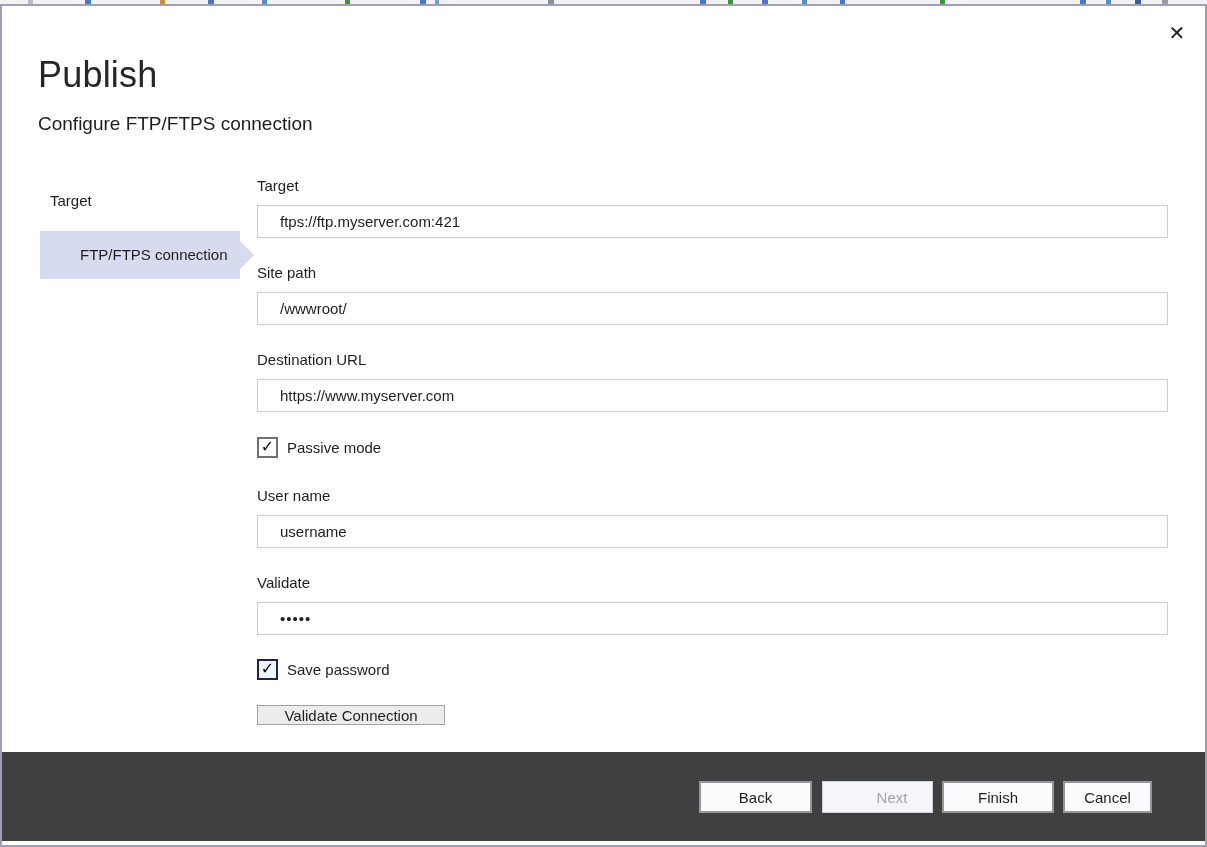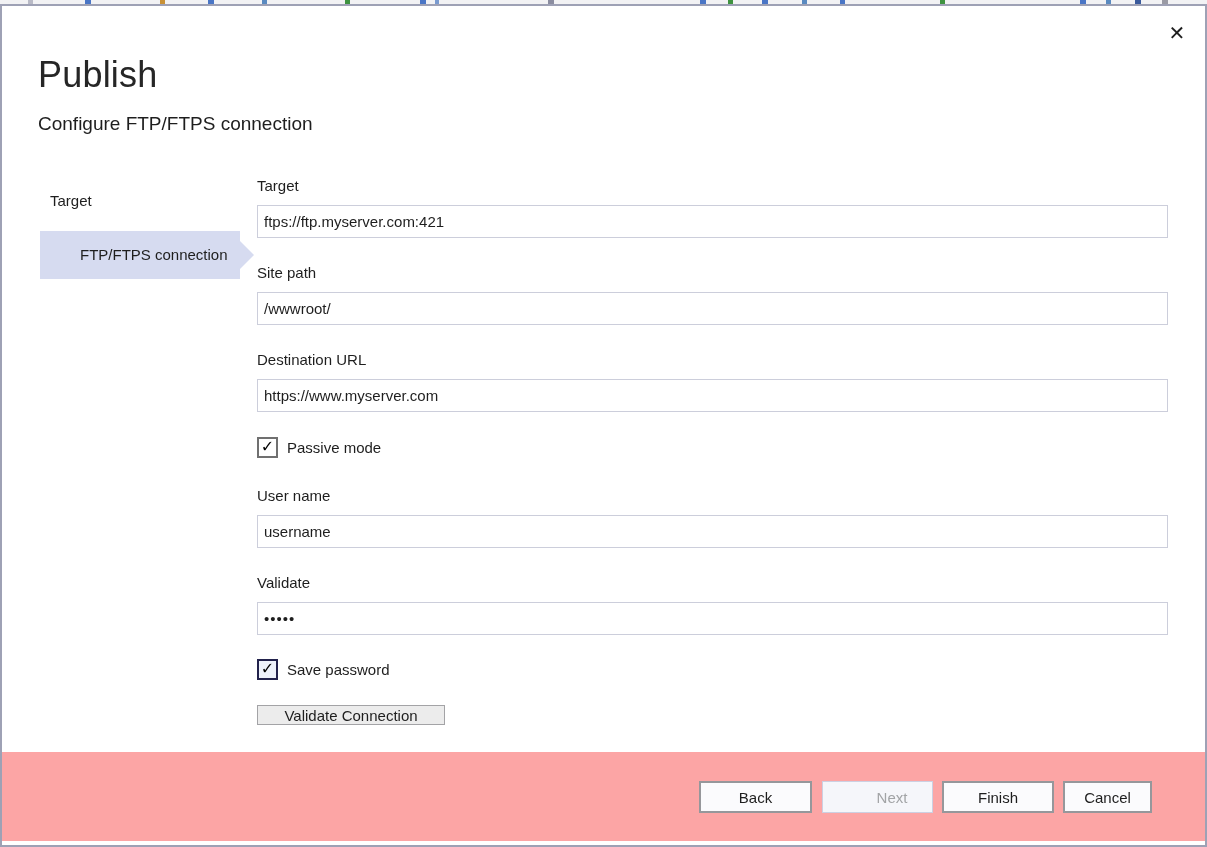--- a/index.html
+++ b/index.html
@@ -32,21 +32,21 @@
   .side-item.target { top: 177px; }
   .side-item.selected { top: 231px; background: #d6dbf0; padding-left: 40px; }
   .side-arrow { position: absolute; left: 240px; top: 241px; width: 0; height: 0;
                 border-top: 14px solid transparent; border-bottom: 14px solid transparent;
                 border-left: 14px solid #d6dbf0; }
 
   
   .fld-label { position: absolute; left: 257px; font-size: 15px; }
   .fld-input { position: absolute; left: 257px; width: 911px; height: 33px;
                border: 1px solid #cccedb; background: #ffffff; font-size: 15px;
-               padding: 0 6px; color: #1e1e1e; outline: none;
+               padding: 0 22px; color: #1e1e1e; outline: none;
                font-family: "Liberation Sans", "DejaVu Sans", sans-serif; }
 
   .lbl-server { top: 177px; }   .inp-server { top: 205px; }
   .lbl-site   { top: 264px; }   .inp-site   { top: 292px; }
   .lbl-dest   { top: 351px; }   .inp-dest   { top: 379px; }
   .lbl-user   { top: 487px; }   .inp-user   { top: 515px; }
   .lbl-pass   { top: 574px; }   .inp-pass   { top: 602px; letter-spacing: 1px; }
 
   .chk-row { position: absolute; left: 257px; height: 22px; display: flex;
              align-items: center; cursor: default; }
@@ -58,21 +58,21 @@
   .chk-row.savepw .chk-box { border-color: #22224c; background: #eef2fb; }
   .chk-label { font-size: 15px; margin-left: 9px; }
 
   .validate-btn { position: absolute; left: 257px; top: 705px; width: 188px; height: 20px;
                   background: #ececec; border: 1px solid #a3a3a6; font-size: 15px;
                   color: #1e1e1e; cursor: default;
                   font-family: "Liberation Sans", "DejaVu Sans", sans-serif; }
 
   
   .footer { position: absolute; left: 2px; top: 752px; width: 1203px; height: 89px;
-            background: #fca5a5; }
+            background: #404040; }
   .ftr-btn { position: absolute; top: 29px; height: 32px; background: #fbfbfd;
              border: 2px solid #96979b; font-size: 15px; color: #1e1e1e; cursor: default;
              font-family: "Liberation Sans", "DejaVu Sans", sans-serif; }
   .ftr-btn.disabled { background: #f5f6fa; border: 1px solid #ccd0e2; color: #a2a4a6; }
   .btn-back   { left: 697px; width: 113px; }
   .btn-next   { left: 820px; width: 111px; padding-left: 29px; }
   .btn-finish { left: 940px; width: 112px; }
   .btn-cancel { left: 1061px; width: 89px; }
 </style>
 </head>

